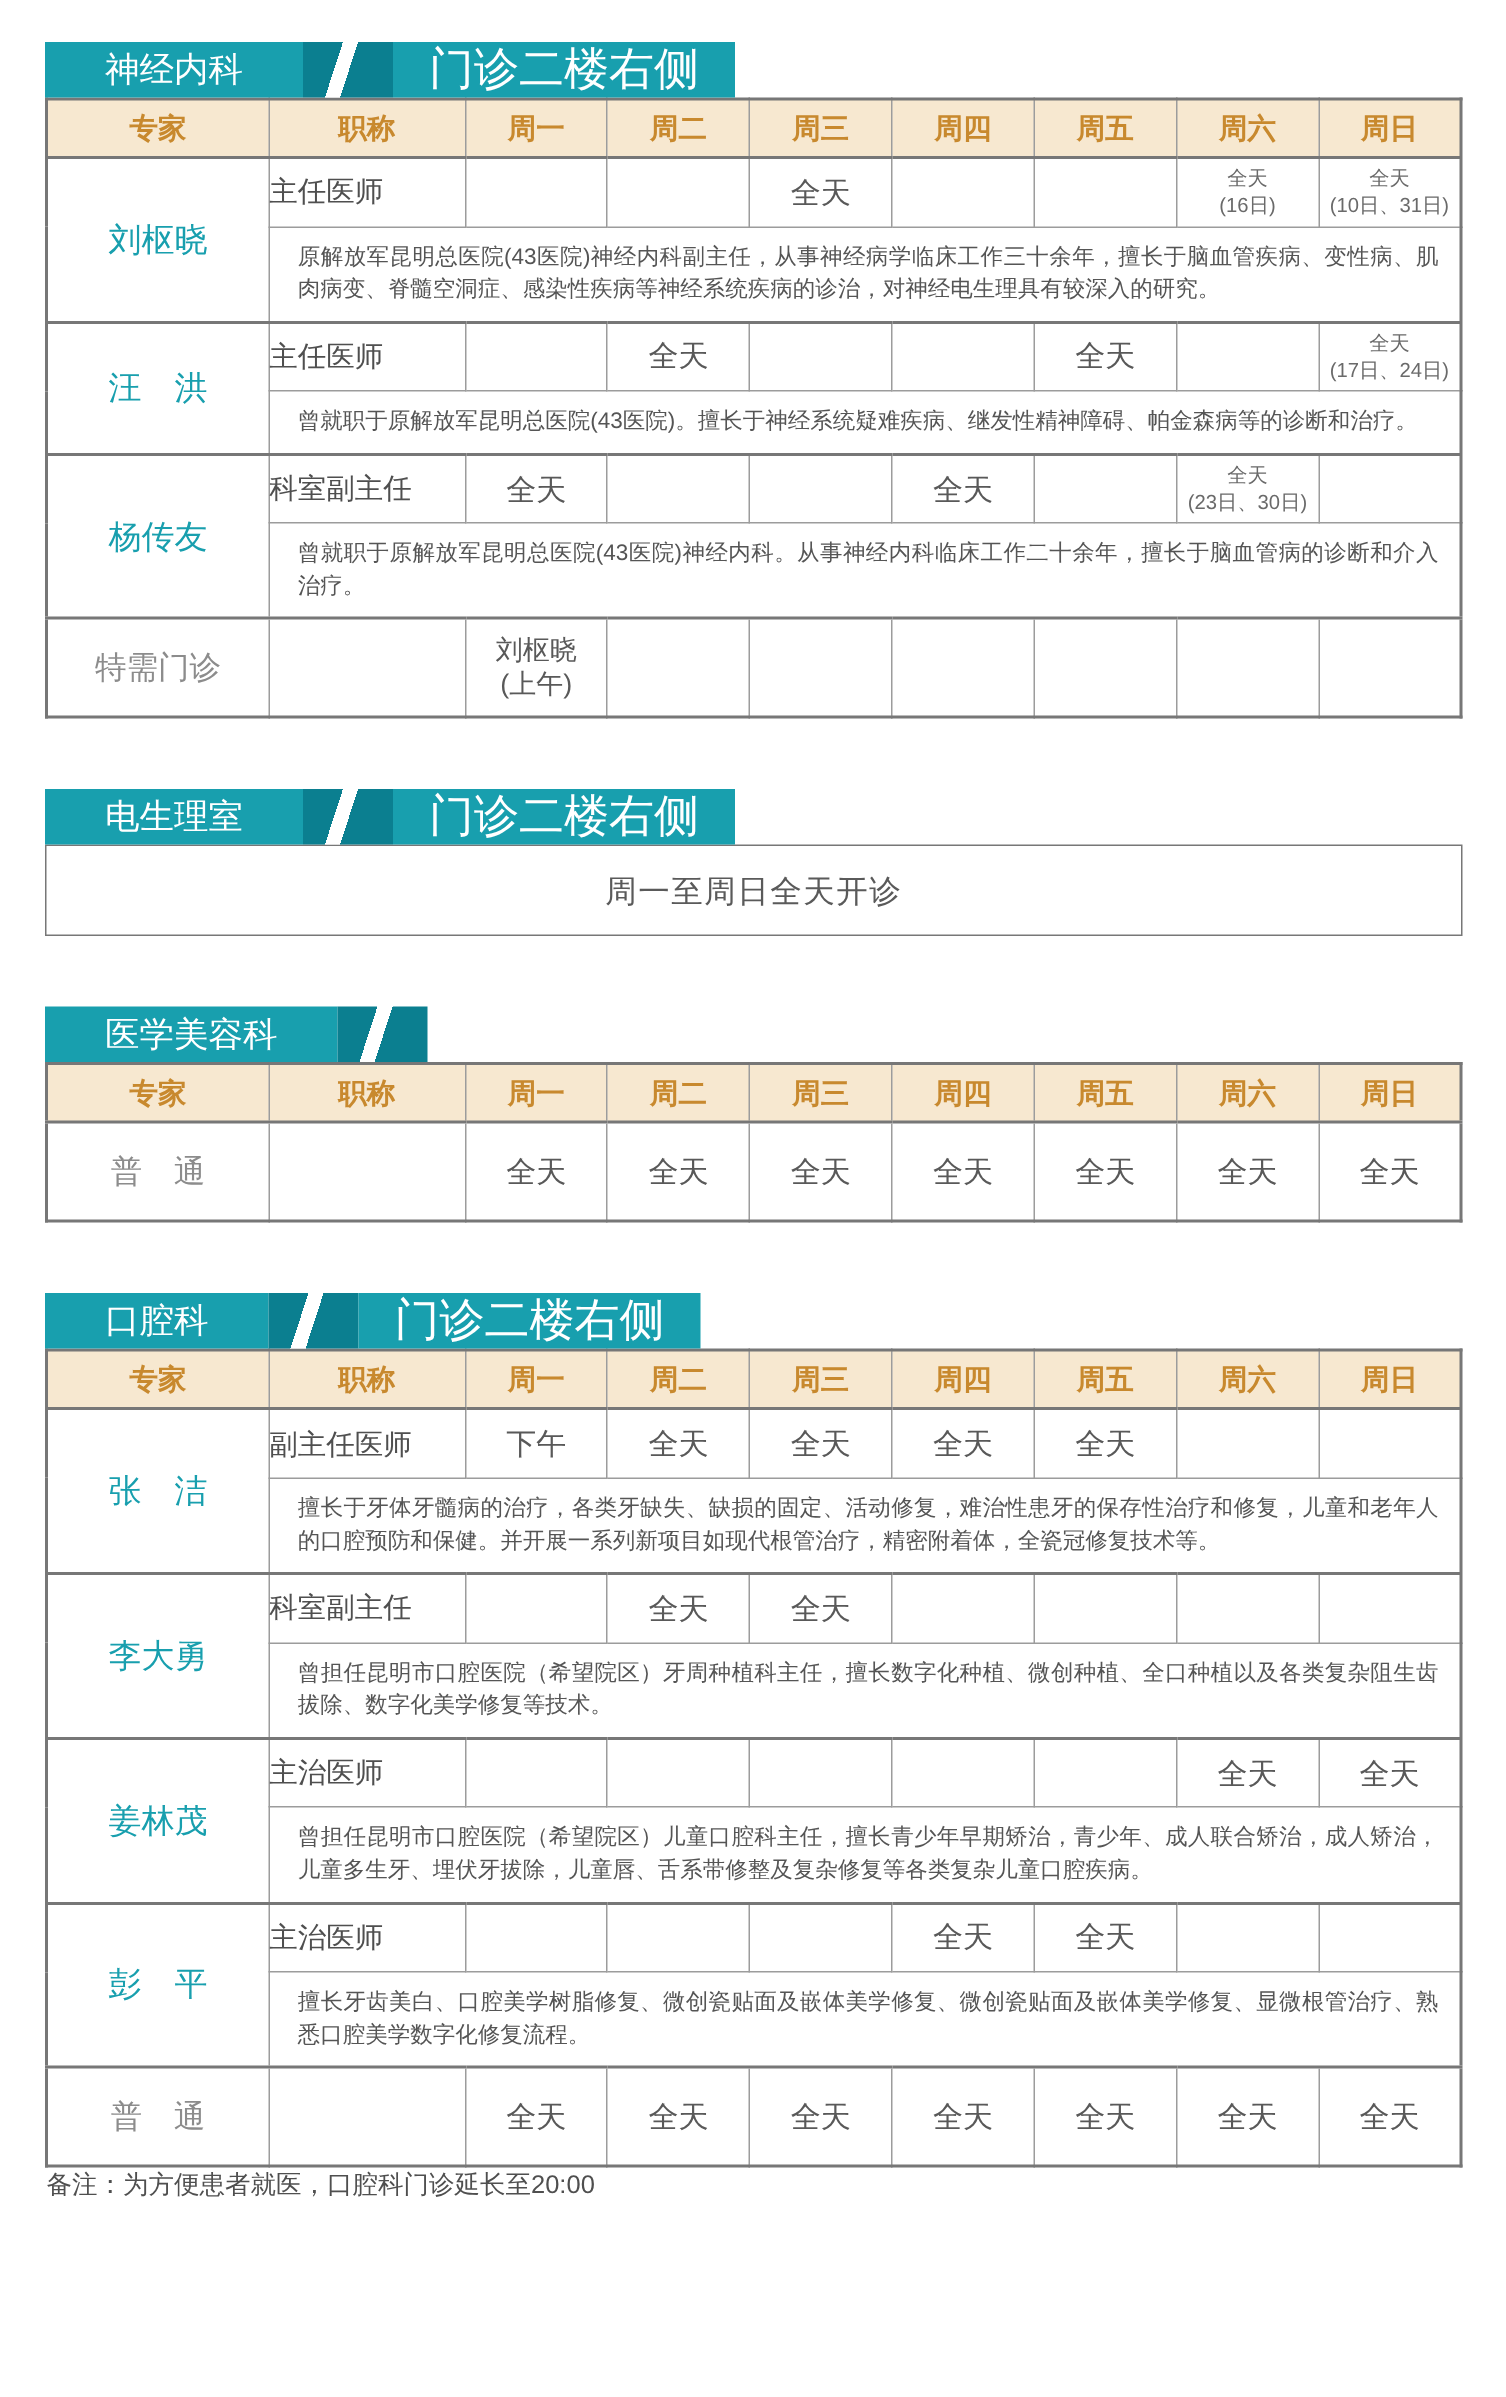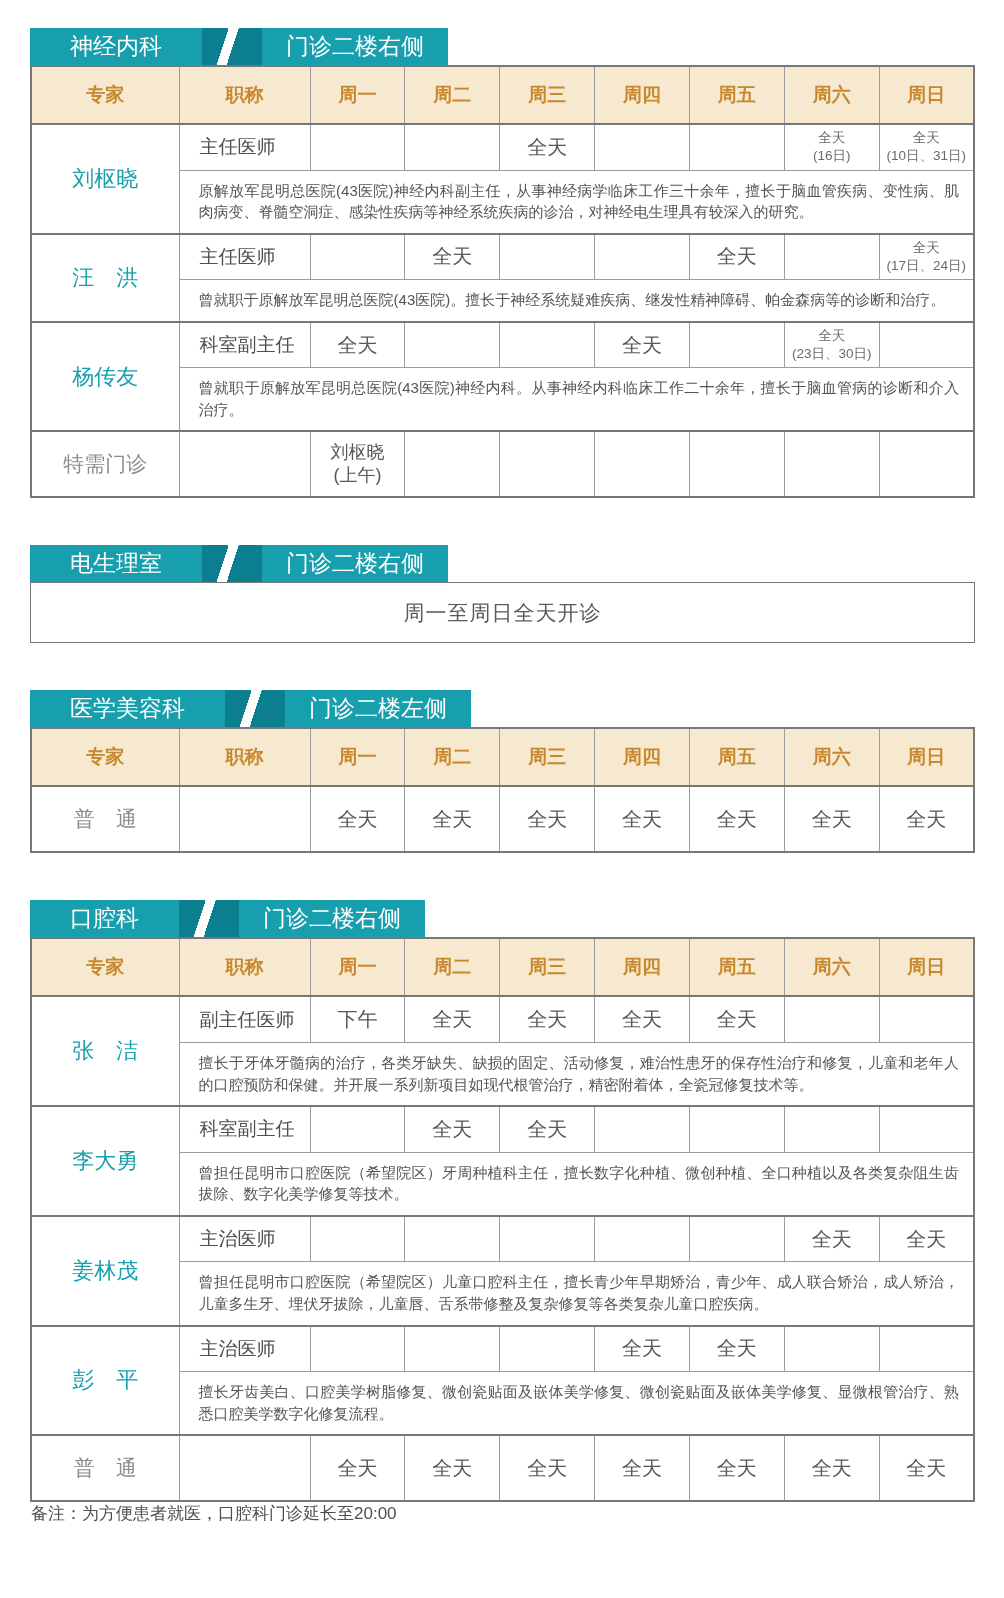--- a/index.html
+++ b/index.html
@@ -28,47 +28,47 @@
   .dept-bar{display:flex;height:37px;align-items:stretch;}
   .seg-left{
     background:var(--teal);color:#fff;font-size:23px;
     display:flex;align-items:center;padding:0 40px;white-space:nowrap;
   }
   .seg-slash{
     width:60px;
     background:linear-gradient(108deg,var(--teal-dark) 0 37%,#ffffff 37% 51%,var(--teal-dark) 51% 100%);
   }
   .seg-right{
-    background:var(--teal);color:#fff;font-size:23px;
+    background:var(--teal);color:#fff;font-size:30px;
     display:flex;align-items:center;padding:14px 24px;white-space:nowrap;
   }
 
   
   table.sched{
     width:100%;border-collapse:collapse;table-layout:fixed;
     border:2px solid var(--border-dark);
   }
   col.col-name{width:15.7%;}
   col.col-title{width:13.9%;}
   col.col-day{width:10.057%;}
   .sched th,.sched td{
     border:1px solid var(--border-light);
     vertical-align:middle;
   }
   .sched th{
     background:var(--beige);color:var(--orange);
-    font-size:19px;font-weight:600;height:58px;text-align:center;
+    font-size:19px;font-weight:600;height:39px;text-align:center;
   }
   tr.group-start th,tr.group-start td{border-top:2px solid var(--border-dark);}
   td.name-cell{
     text-align:center;color:var(--name-teal);font-size:22px;font-weight:500;
   }
   td.name-cell.plain{color:#8c8c8c;font-weight:400;font-size:21px;}
   td.title-cell{
-    font-size:19px;color:var(--txt);text-align:left;padding:6px 4px 6px 20px;height:46px;
+    font-size:19px;color:var(--txt);text-align:left;padding:6px 4px 6px 0;height:46px;
   }
   td.day-cell{text-align:center;font-size:20px;color:#595959;padding:4px 2px;}
   td.day-cell .sub,td.day-cell .main-sm{display:block;}
   td.day-cell.small-cell{font-size:13.5px;line-height:1.35;color:#6a6a6a;}
   td.day-cell.two-line{font-size:18px;line-height:1.3;}
   td.desc-cell{
     font-size:15px;line-height:1.44;color:var(--desc);
     text-align:justify;padding:9px 14px 10px 19px;
   }
   tr.plain-row td{height:66px;}
@@ -197,21 +197,20 @@
           <span class="seg-left">电生理室</span>
           <span class="seg-slash"></span>
           <span class="seg-right">门诊二楼右侧</span>
         </div>
         <div class="notice-box">周一至周日全天开诊</div>
       </div>
       <div class="section">
         <div class="dept-bar">
           <span class="seg-left">医学美容科</span>
           <span class="seg-slash"></span>
-          <span class="seg-right">门诊二楼左侧</span>
         </div>
         <table class="sched">
           <colgroup>
             <col class="col-name">
             <col class="col-title">
             <col class="col-day">
             <col class="col-day">
             <col class="col-day">
             <col class="col-day">
             <col class="col-day">

